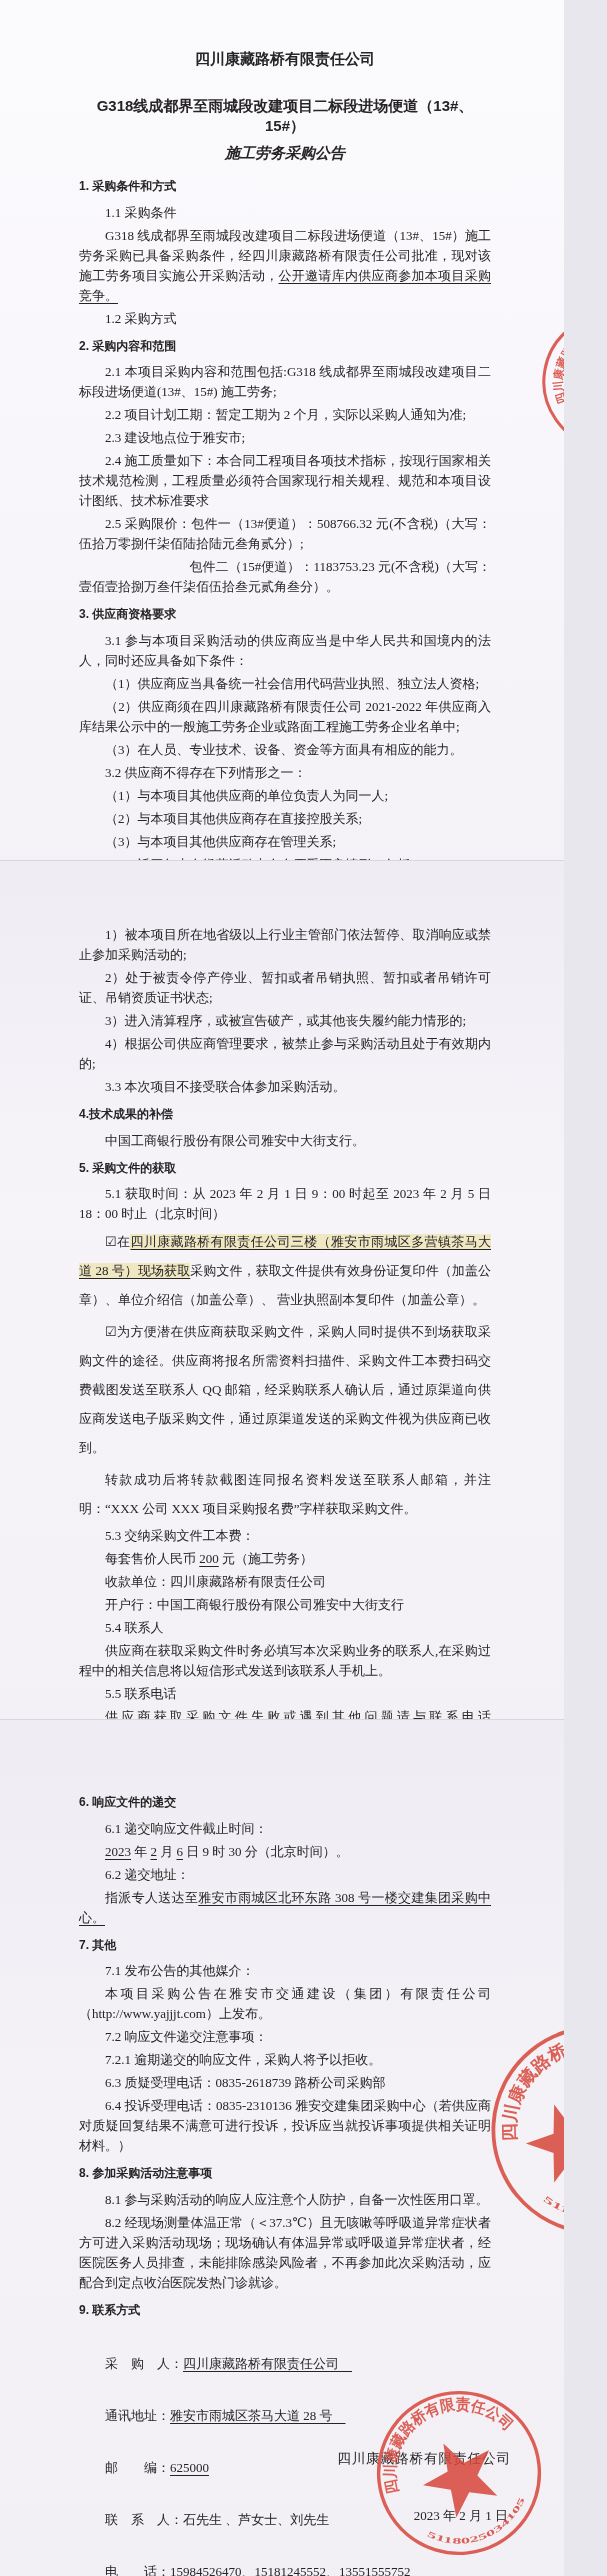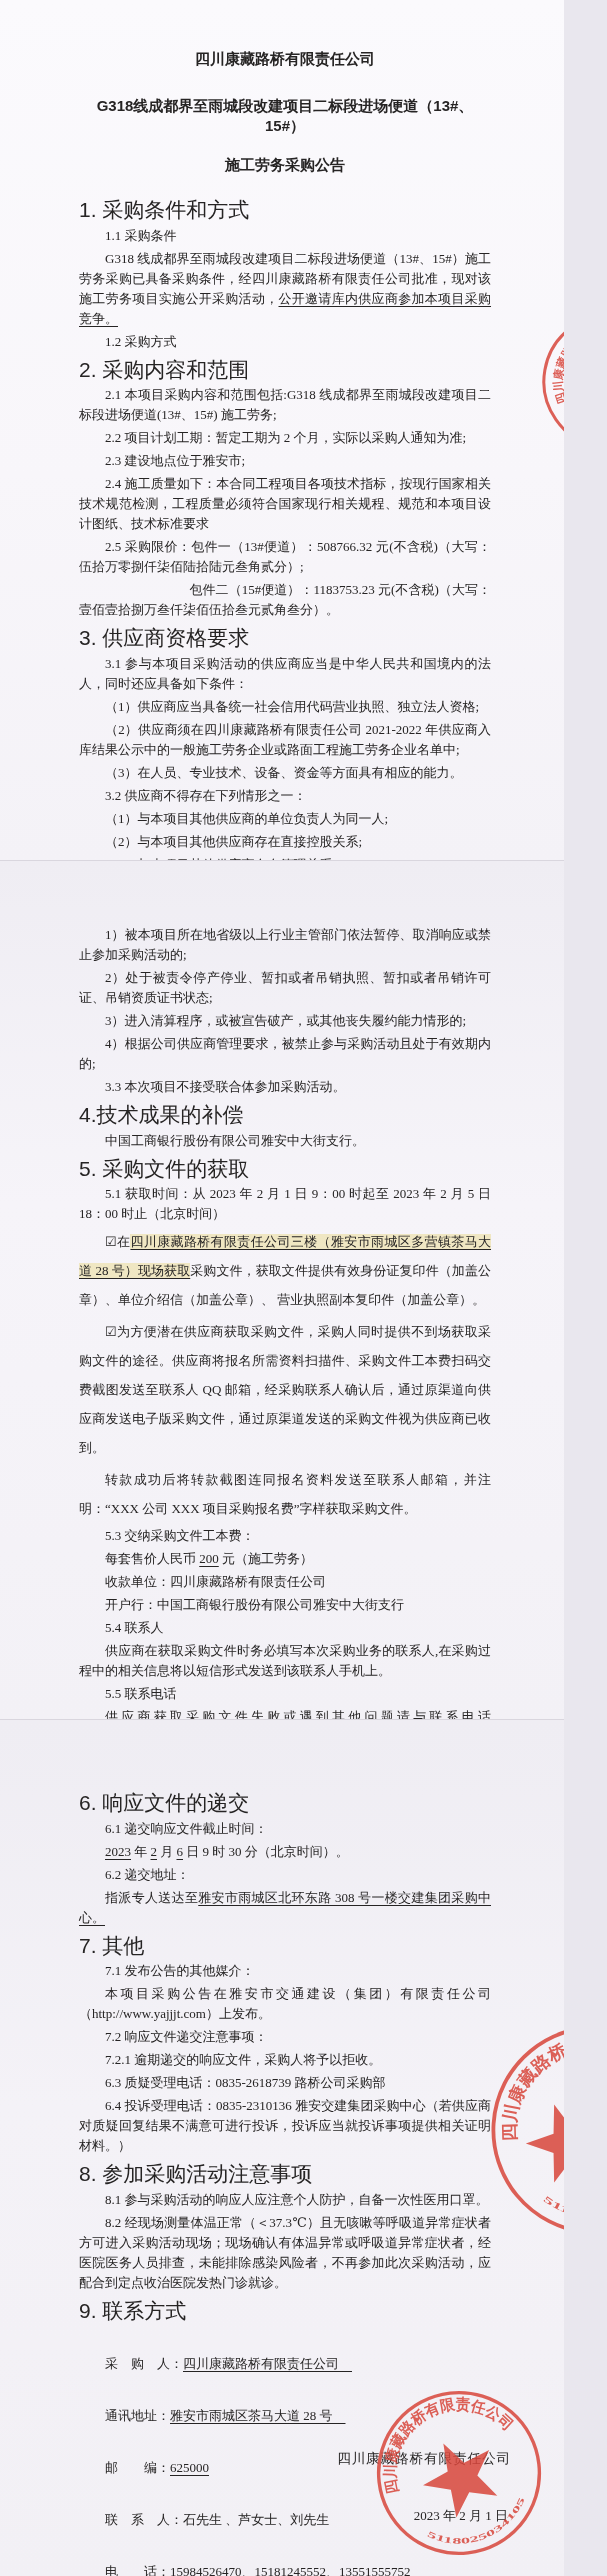--- a/index.html
+++ b/index.html
@@ -14,23 +14,23 @@
   .page-1{height:860px;background:linear-gradient(180deg,#fbfafd 0%,#f8f6fa 55%,#f4f2f7 100%);}
   .page-2{height:858px;background:linear-gradient(180deg,#efedf3 0%,#f6f4f9 40%,#f3f1f6 100%);border-top:1.5px solid #d9d6de;}
   .page-3{height:858px;background:linear-gradient(180deg,#efedf3 0%,#f4f2f7 45%,#f2f0f5 100%);border-top:1.5px solid #d9d6de;}
   .content{padding:0 73px 0 79px;}
   .page-1 .content{padding-top:49px;}
   .page-2 .content{padding-top:64px;}
   .page-3 .content{padding-top:65px;}
 
   .blk{font-size:13px;line-height:20px;margin:0 0 3px 0;text-align:justify;}
   .title{font-family:"Liberation Sans","DejaVu Sans",sans-serif;text-align:center;font-weight:bold;font-size:15px;line-height:20.5px;margin-bottom:26px;text-indent:0;}
-  .title-2{margin-bottom:18px;}
-  .title-3{margin-bottom:23px;}
-  .h1{font-family:"Liberation Sans","DejaVu Sans",sans-serif;font-weight:normal;font-size:21px;line-height:23px;margin:6px 0 4.6px 0;text-indent:0;}
+  .title-2{margin-bottom:6px;}
+  .title-3{margin-bottom:12px;font-style:italic;}
+  .h1{font-family:"Liberation Sans","DejaVu Sans",sans-serif;font-weight:bold;font-size:12px;line-height:23px;margin:6px 0 4.6px 0;text-indent:0;}
   .sub{text-indent:2em;font-family:Liberation Serif, serif;}
   .para{text-indent:2em;}
   .indent9{text-indent:8.5em;}
   .para-wide{line-height:29px;}
   .field{text-indent:2em;margin-bottom:6.8px;margin-top:32px;}
   .u{text-decoration:underline;text-underline-offset:3px;text-decoration-thickness:0.8px;}
   .hl{background:rgba(233,214,128,0.45);}
 
   .stamp{position:absolute;pointer-events:none;opacity:0.85;}
   .stamp text{fill:#d8463b;font-weight:bold;}

